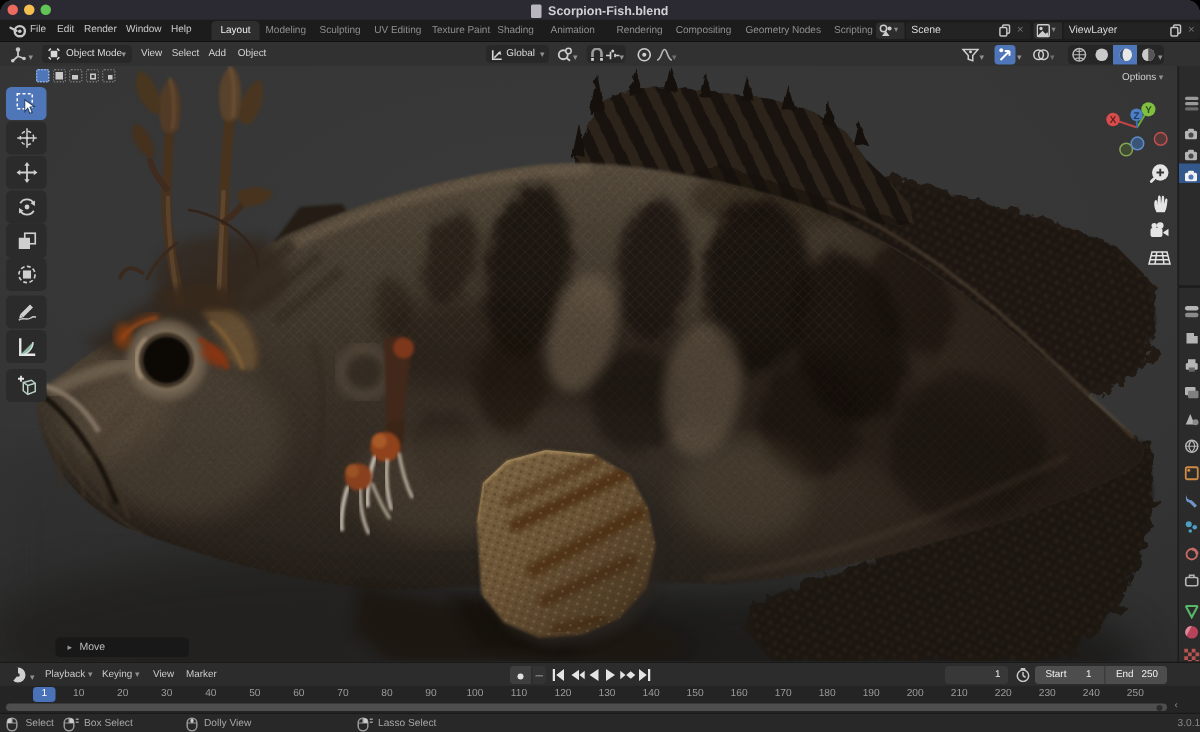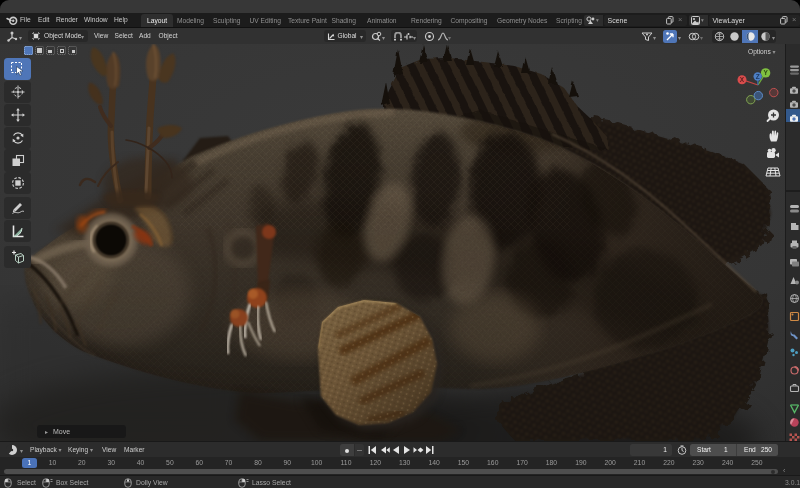--- a/index.html
+++ b/index.html
@@ -428,20 +428,26 @@
           <g stroke="#e4e4e4" stroke-width="1" fill="none">
             <path d="M5,62 L15,62 L17,70 L3,70 Z"></path>
             <path d="M8.2,62 L7,70 M11.8,62 L13,70 M4.4,64.5 L15.6,64.5 M3.8,67.2 L16.2,67.2"></path>
           </g>
         </svg>
       </div>
 
     <div style="position:absolute;left:37px;top:380.5px;width:89px;height:13px;background:rgba(24,24,24,0.95);border-radius:3px;color:#bdbdbd;font-size:7px;line-height:13px;"><span style="margin-left:8px;color:#999;font-size:6px;">▸</span><span style="margin-left:5px;">Move</span></div>
   </div>
 
+  <div id="titlebar">
+    <div class="tl" style="left:4.5px;background:#ec6a5e;"></div>
+    <div class="tl" style="left:15.5px;background:#f4bf4e;"></div>
+    <div class="tl" style="left:27px;background:#61c455;"></div>
+    <div id="title"><span id="docicon"></span>Scorpion-Fish.blend</div>
+  </div>
 
   <div id="topbar">
     <svg width="13" height="13" viewBox="0 0 13 13" style="position:absolute;left:6px;top:1px;">
       <circle cx="7.2" cy="6.8" r="3.4" fill="none" stroke="#c9c9c9" stroke-width="1.6"></circle>
       <circle cx="7.2" cy="6.8" r="1.2" fill="#c9c9c9"></circle>
       <path d="M1,4.5 L5,6.5" stroke="#c9c9c9" stroke-width="1.5" stroke-linecap="round"></path>
     </svg>
     <span class="menu" style="left:20px;">File</span>
     <span class="menu" style="left:38px;">Edit</span>
     <span class="menu" style="left:56px;">Render</span>

